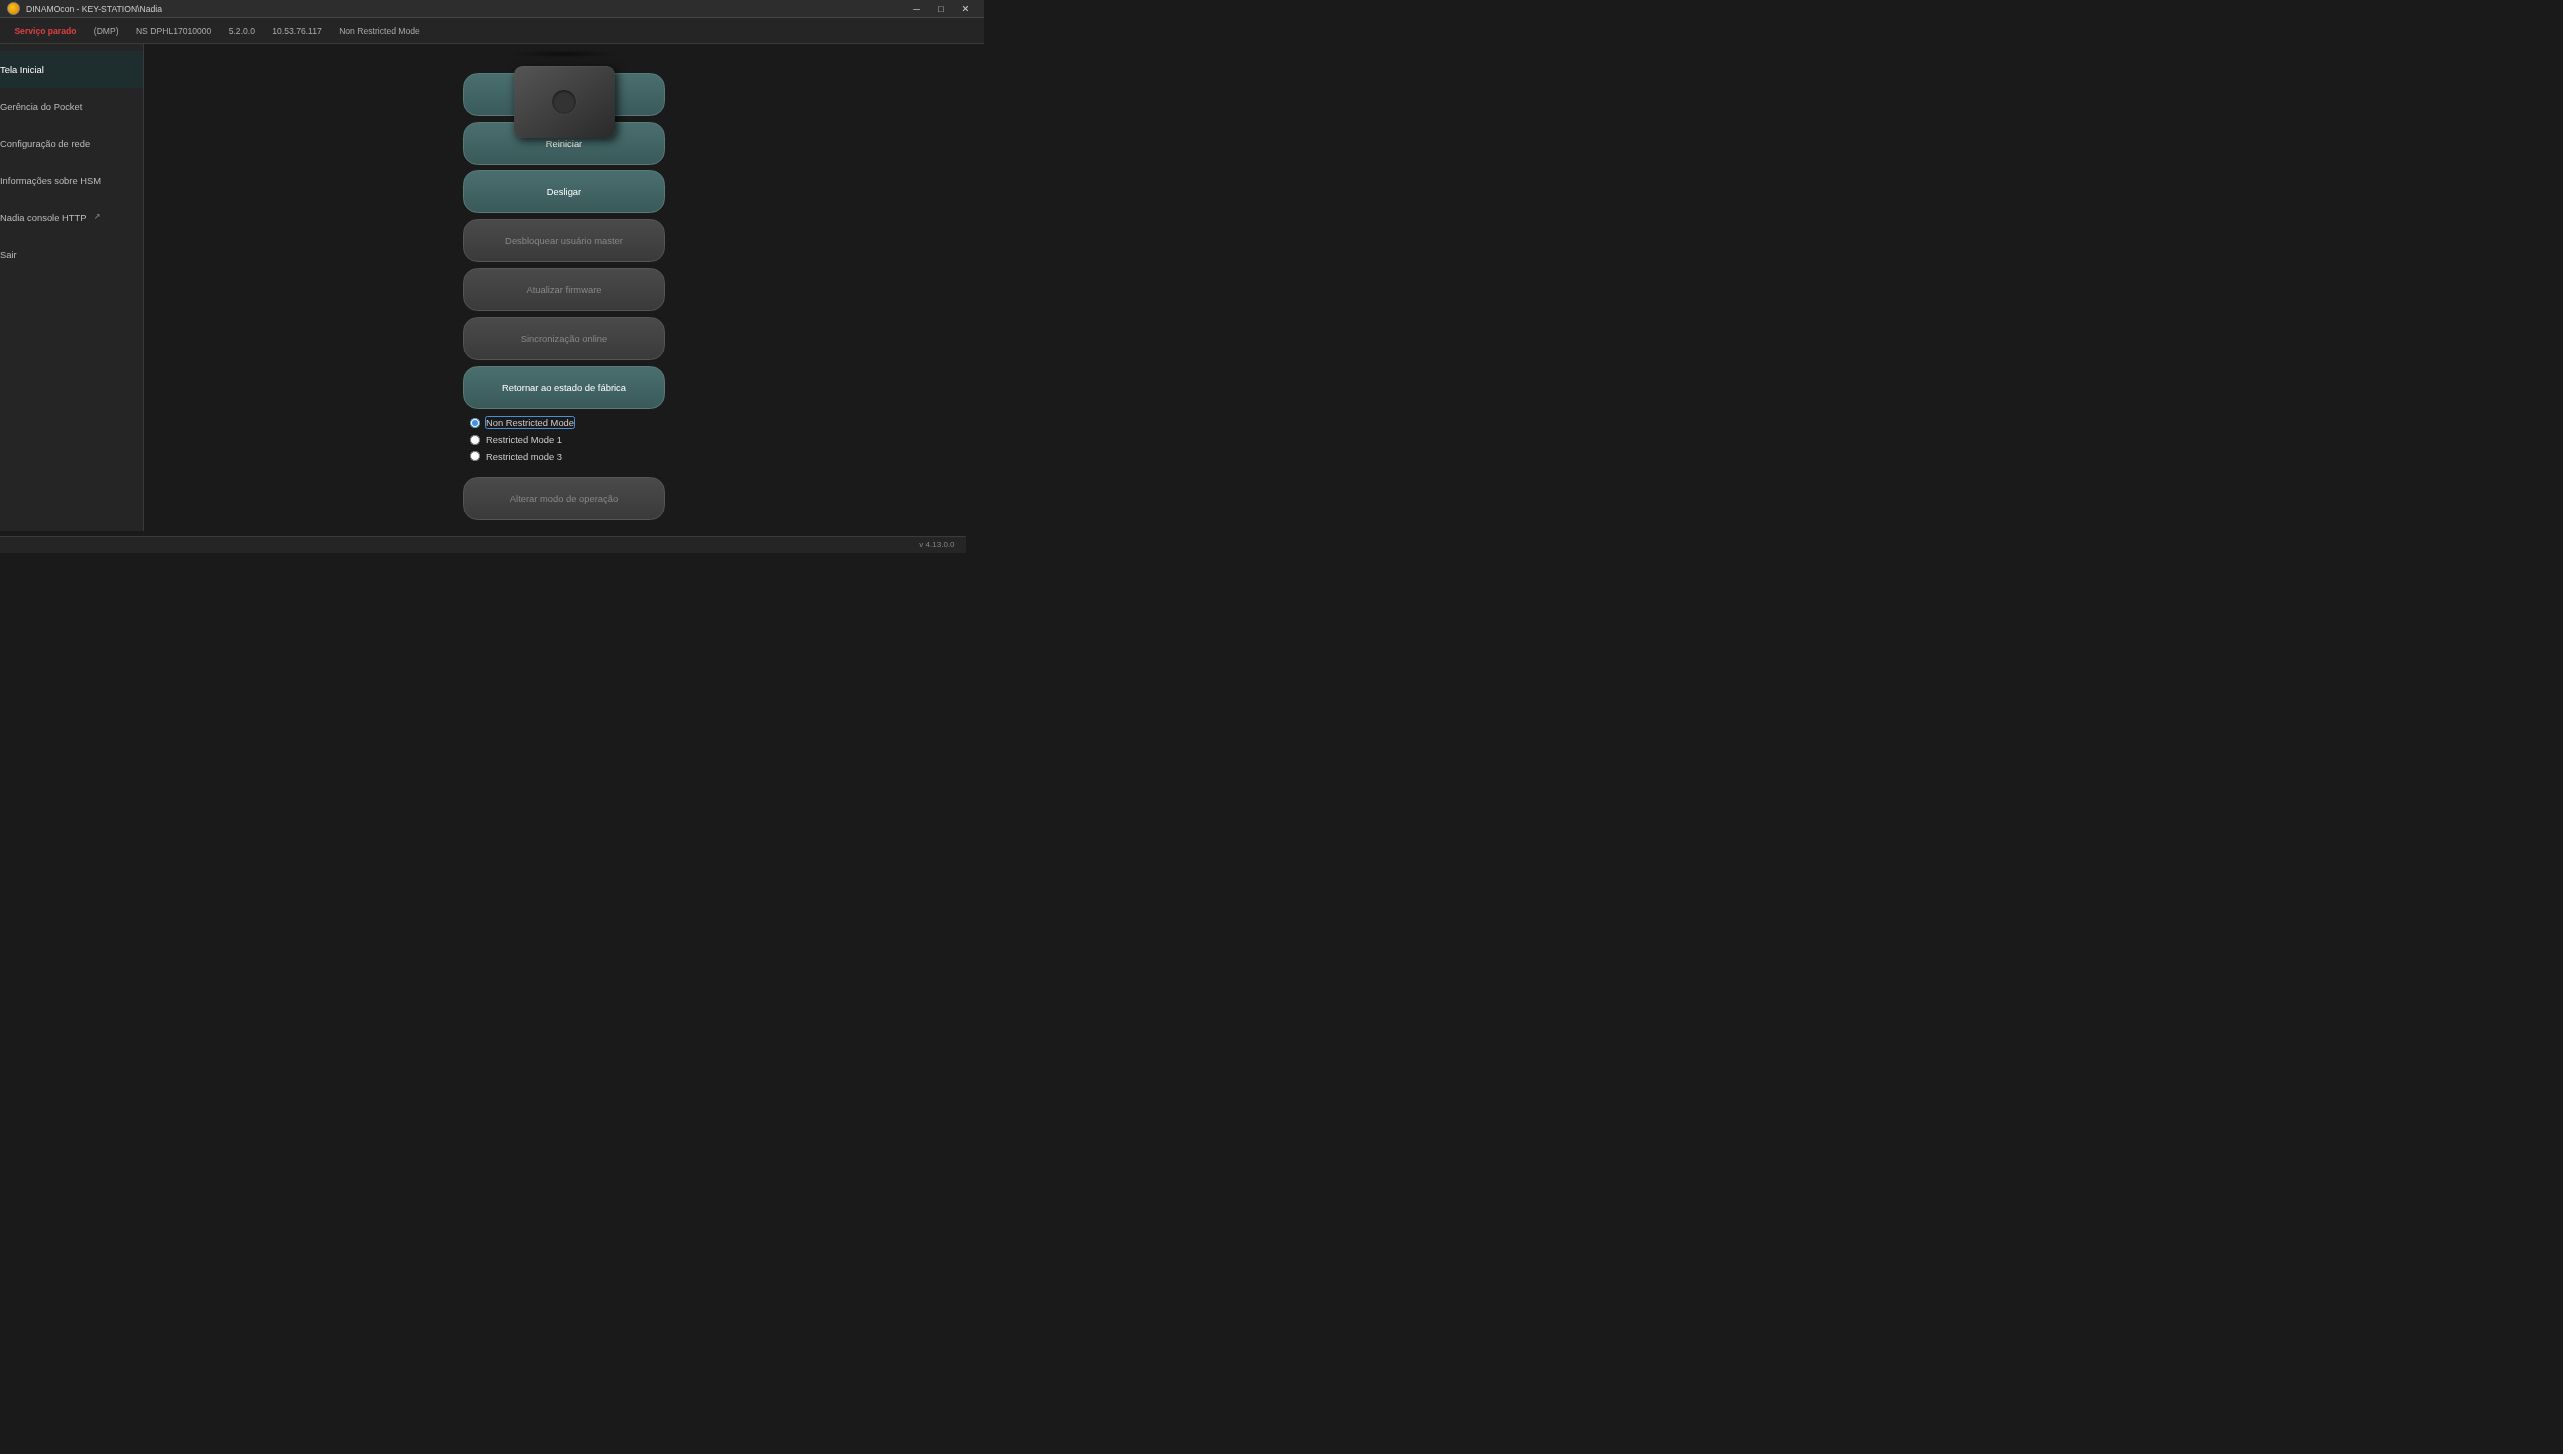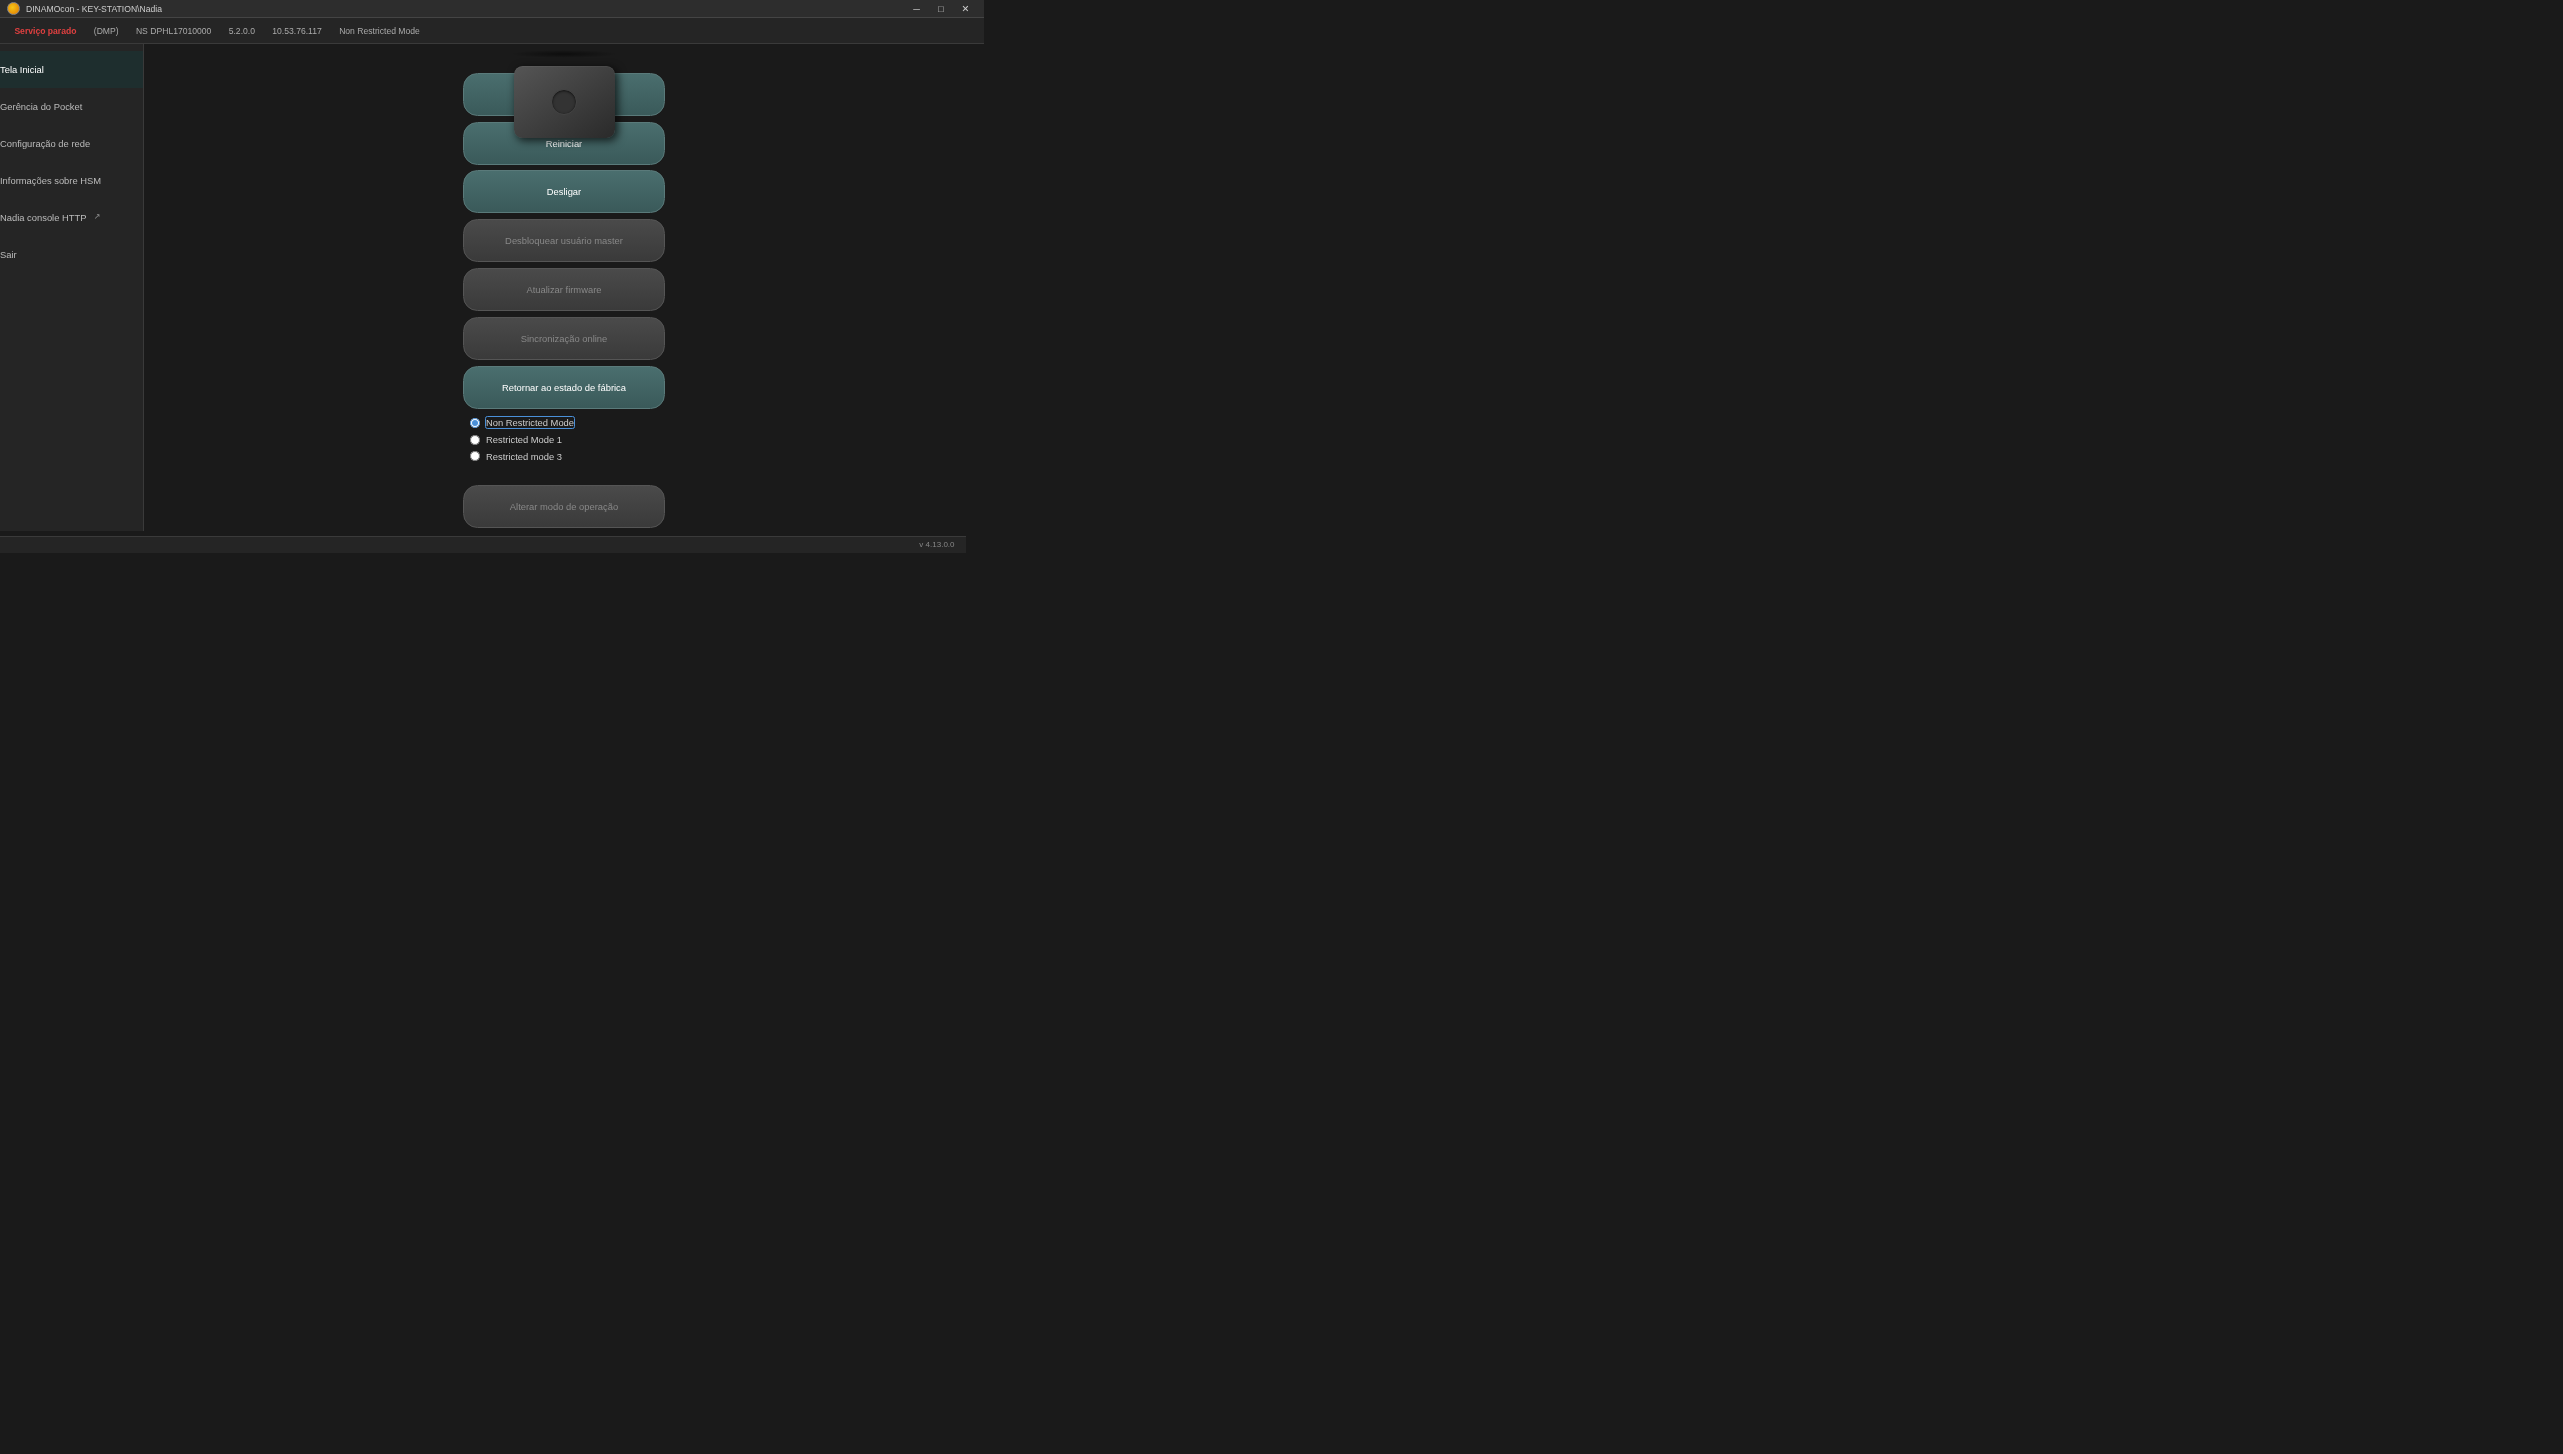--- a/index.html
+++ b/index.html
@@ -307,21 +307,21 @@
       <label class="radio-item">
         <input type="radio" name="opmode" style="">
         <span>Restricted Mode 1</span>
       </label>
       <label class="radio-item">
         <input type="radio" name="opmode" style="">
         <span>Restricted mode 3</span>
       </label>
     </div>
 
-    <div class="btn-group" style="margin-top: 20px;">
+    <div class="btn-group" style="margin-top: 12px;">
       <button class="btn btn-disabled" disabled="">Alterar modo de operação</button>
     </div>
 
   </div>
 </div>
 
 <div class="bottom-bar">
   <span class="bottom-bar-version">v 4.13.0.0</span>
 </div>
 

